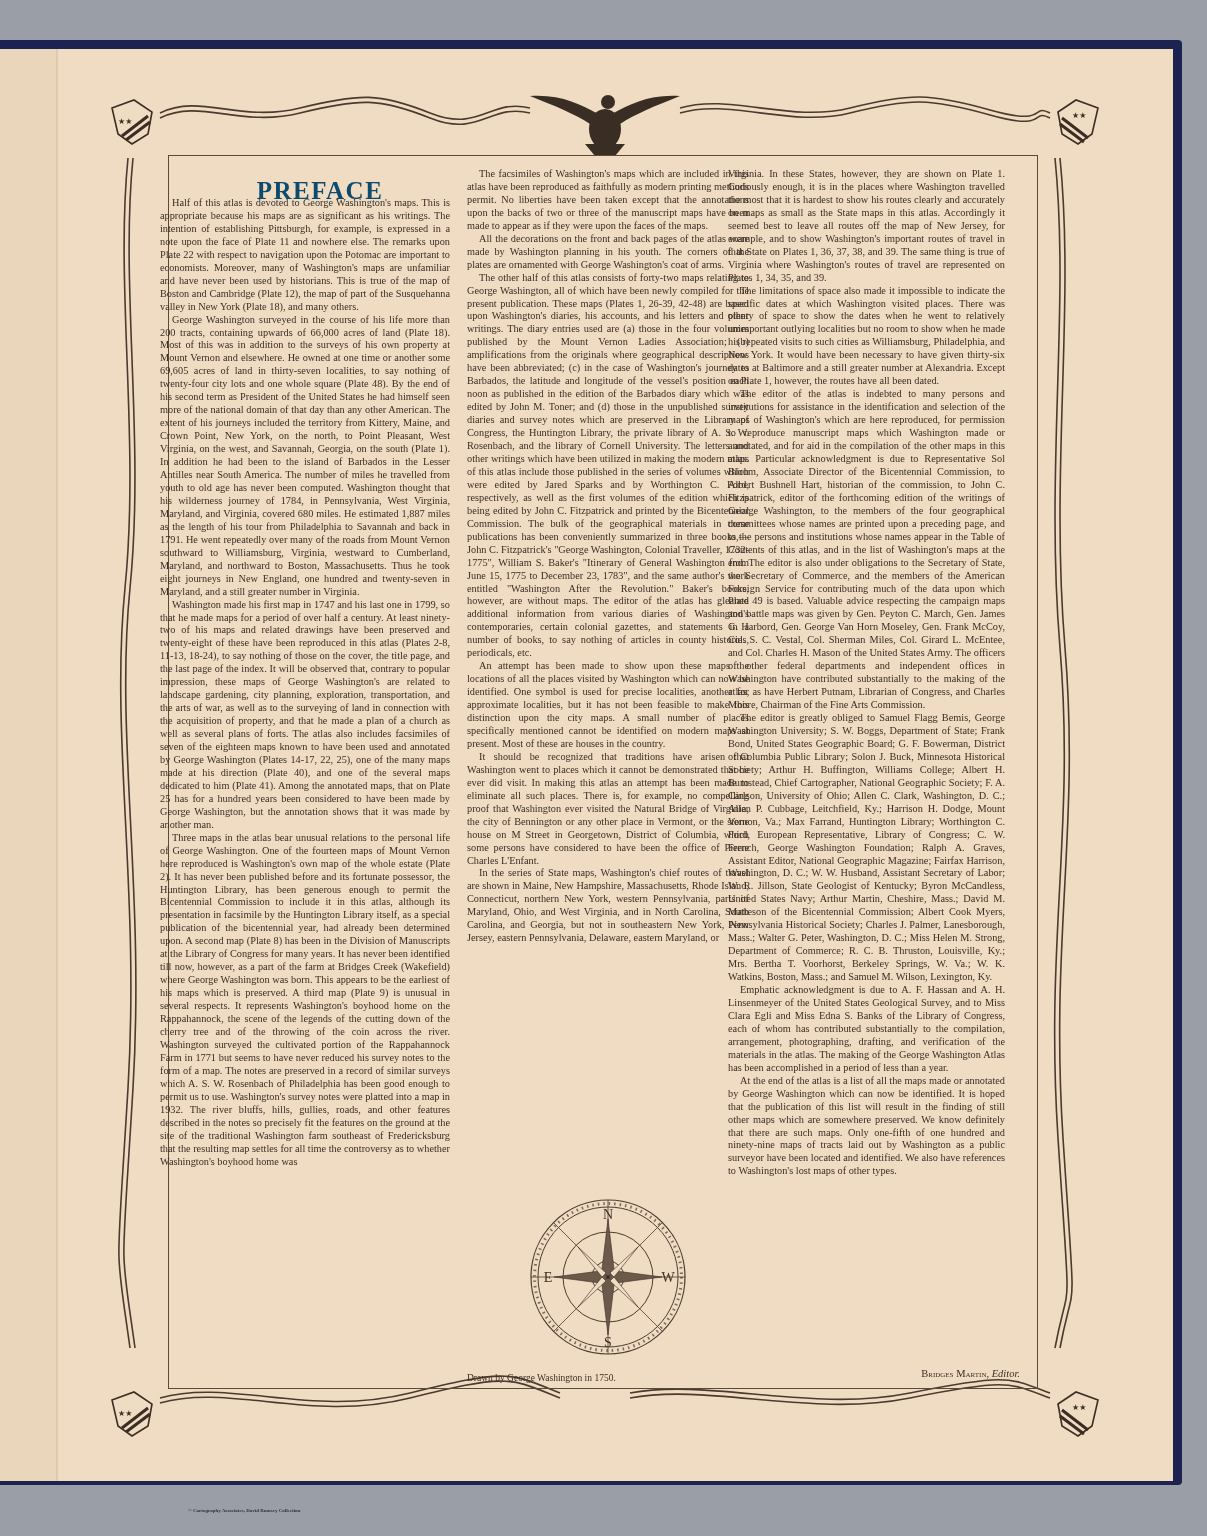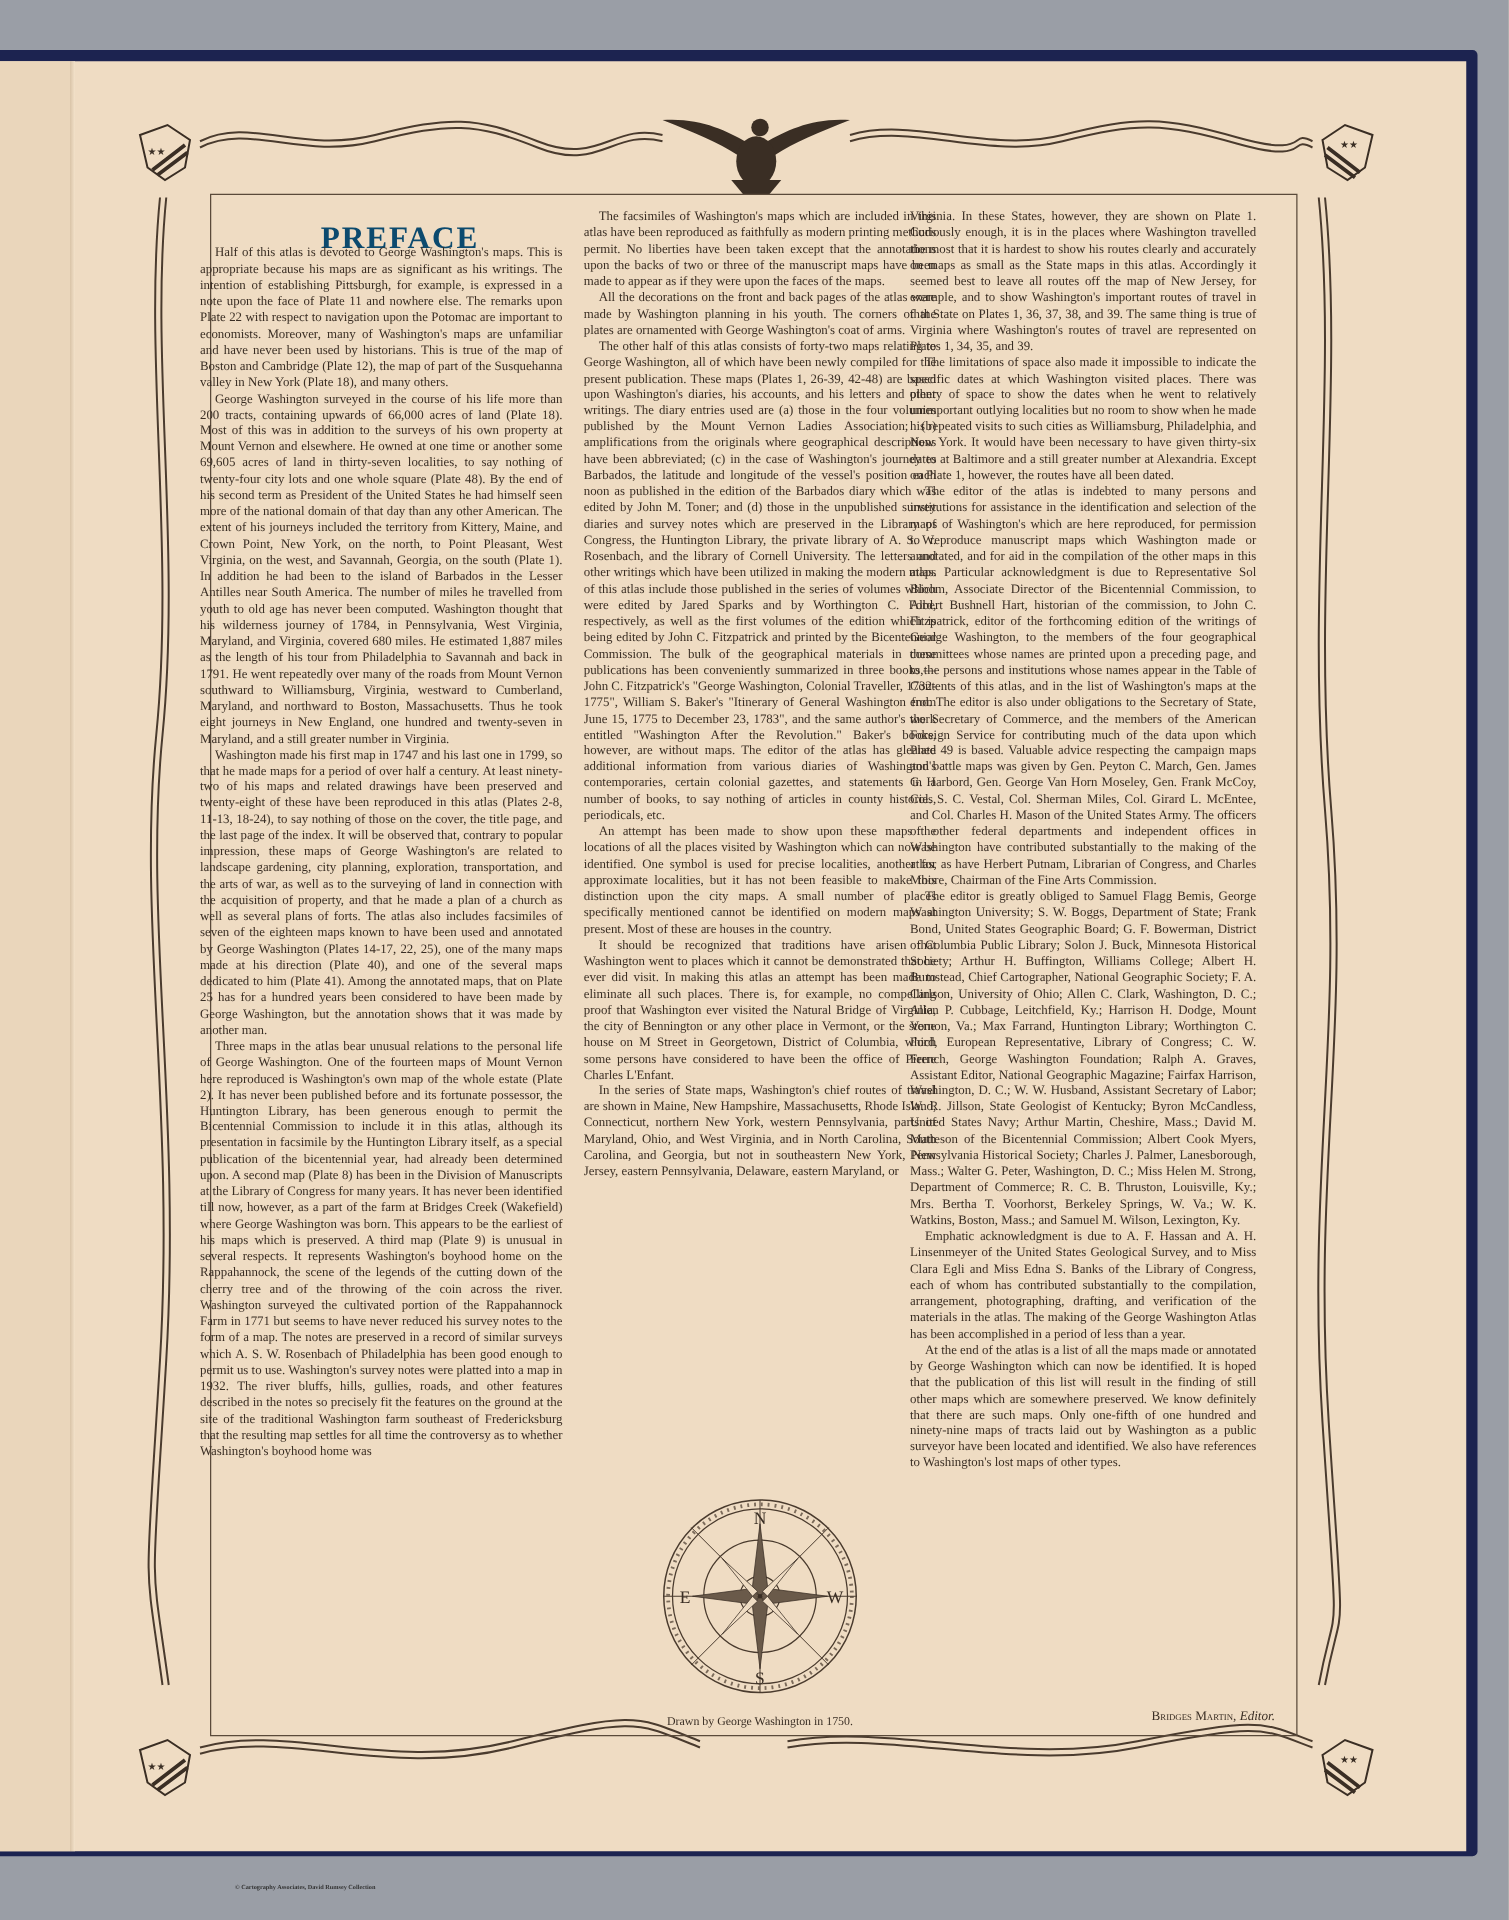--- a/index.html
+++ b/index.html
@@ -32,21 +32,21 @@
   }
   .col p { margin:0; text-indent:12px; }
   .col1 { left:160px; width:290px; top:197px; }
   .col2 { left:467px; width:282px; }
   .col3 { left:728px; width:277px; }
   .title {
     position:absolute; left:175px; top:160px; width:290px; text-align:center;
     font-size:25px; letter-spacing:1.5px; color:#0c4a6e;
   }
   .caption {
-    position:absolute; left:467px; top:1373px; width:282px; text-align:center;
+    position:absolute; left:467px; top:1373px; width:282px; text-align:left;
     font-size:9.5px; color:#3a2e24;
   }
   .signature {
     position:absolute; left:755px; top:1368px; width:265px; text-align:right;
     font-size:10.5px; color:#3a2e24; font-variant:small-caps;
   }
   .signature i { font-variant:normal;text-align:center; }
   .credit {
     position:absolute; left:188px; top:1508px; font-size:5px; color:#333;
     font-weight:bold;

